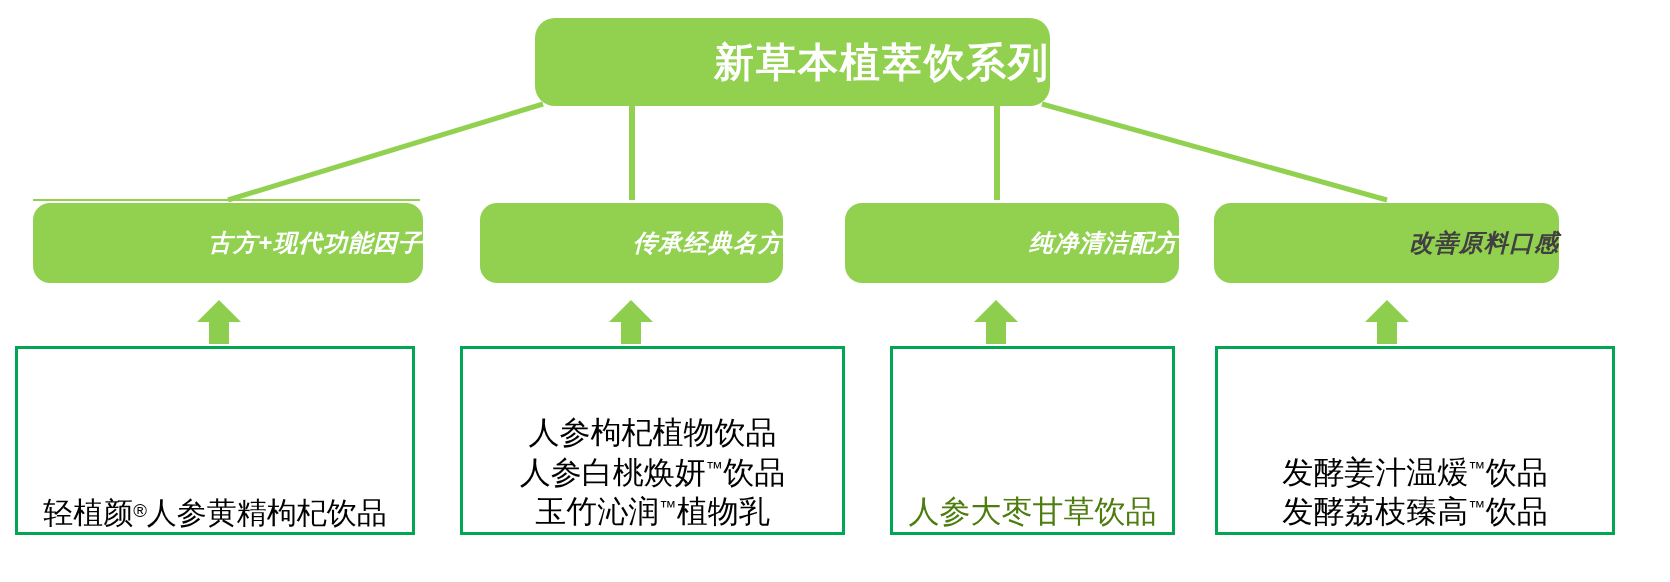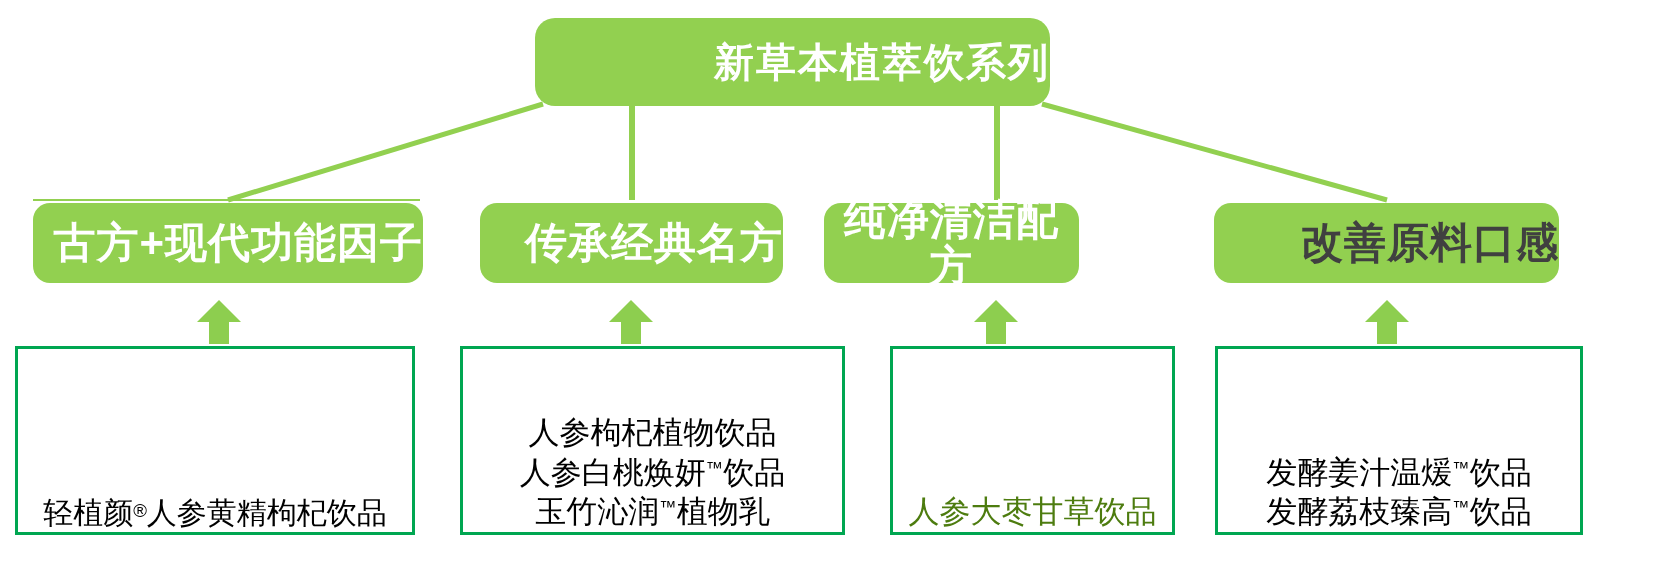--- a/index.html
+++ b/index.html
@@ -27,25 +27,25 @@
     letter-spacing:1px;
     text-align:center;
     line-height:1.1;
     z-index:3;
   }
   .node.root{
     left:535px;top:18px;width:515px;height:88px;
     font-size:40px;border-radius:20px;letter-spacing:2px;
   }
   .node.cat{
-    top:203px;height:80px;font-size:42px;border-radius:17px;
+    top:203px;height:80px;font-size:24px;border-radius:17px;font-style:italic;
   }
   #cat0{left:33px;width:390px;}
   #cat1{left:480px;width:303px;padding-left:8px;}
-  #cat2{left:824px;width:255px;}
+  #cat2{left:845px;width:334px;}
   #cat3{left:1214px;width:345px;}
 
   
   .arrow{position:absolute;width:46px;height:46px;z-index:3;}
   #arrow0{left:196px;top:298px;}
   #arrow1{left:608px;top:298px;}
   #arrow2{left:973px;top:298px;}
   #arrow3{left:1364px;top:298px;}
 
   
@@ -54,21 +54,21 @@
     box-sizing:border-box;
     background:#ffffff;
     border:3px solid #00A651;
     top:346px;height:189px;
     display:flex;align-items:flex-end;justify-content:center;
     z-index:2;
   }
   #prod0{left:15px;width:400px;}
   #prod1{left:460px;width:385px;}
   #prod2{left:890px;width:285px;}
-  #prod3{left:1215px;width:368px;}
+  #prod3{left:1215px;width:400px;}
 
   .prodlines{
     margin-top:30px;
     text-align:center;
     color:#000000;
     font-size:31px;
     line-height:1.28;
     font-family:"Liberation Sans","DejaVu Sans",sans-serif;
     white-space:nowrap;
   }

